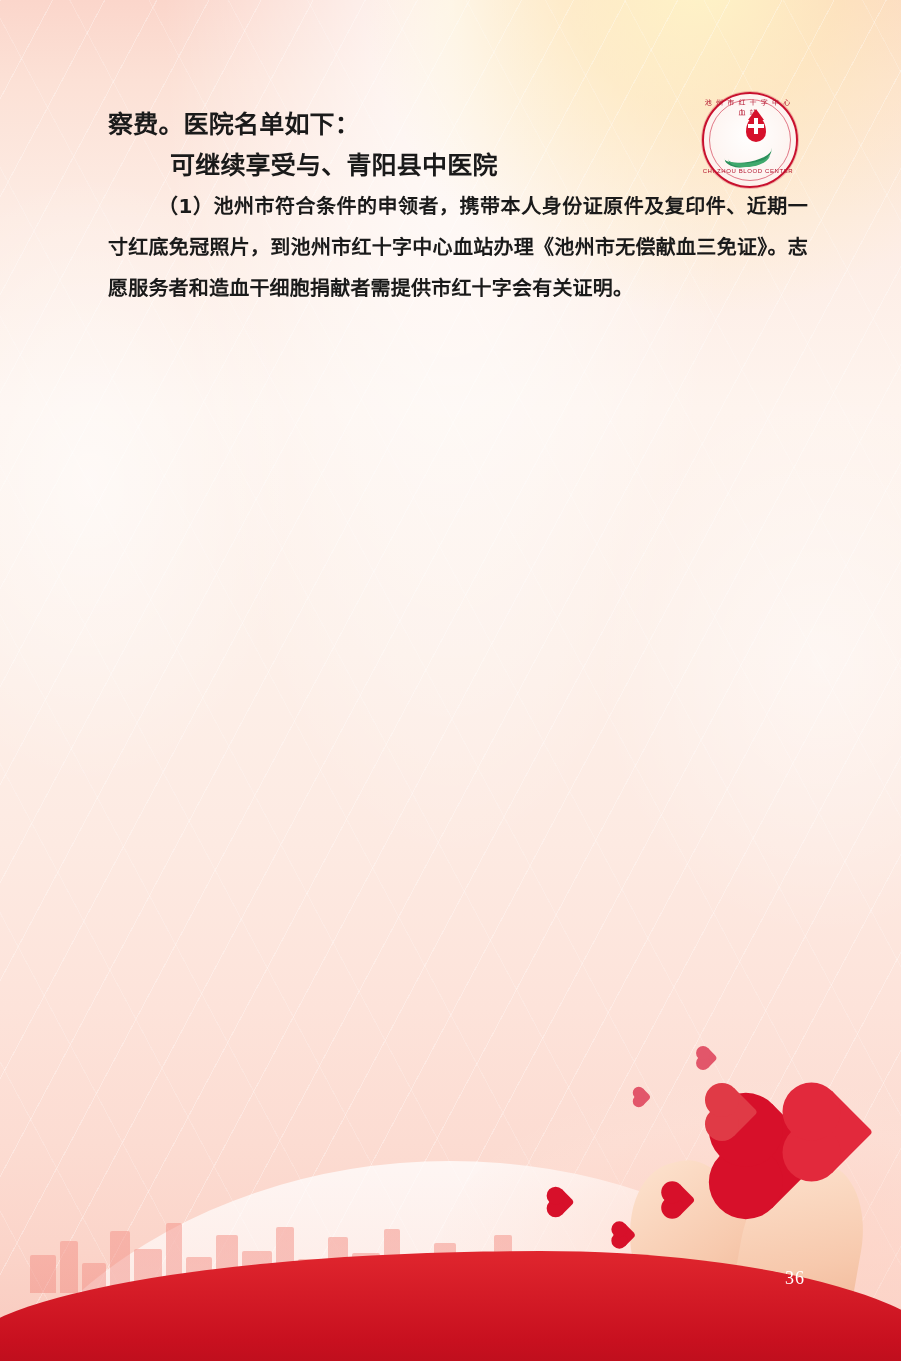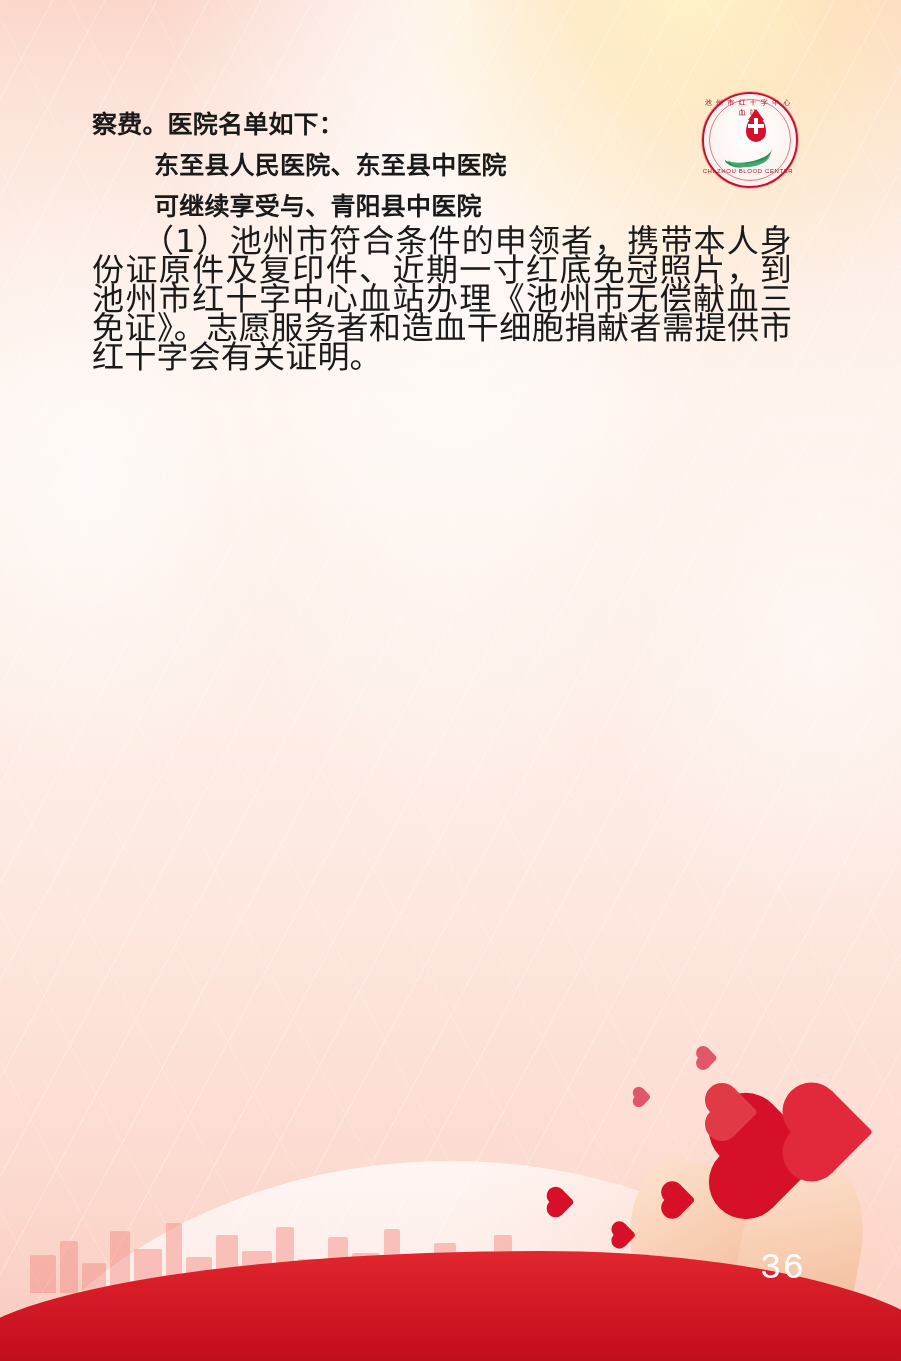--- a/index.html
+++ b/index.html
@@ -137,42 +137,42 @@
     left: 34px; top: 57px;
     width: 42px; height: 16px;
     border-bottom: 4px solid #3fa96d;
     border-radius: 0 0 55% 45%;
     transform: rotate(-4deg);
   }
 
   
   .content {
     position: absolute;
-    left: 92px;
+    left: 108px;
     top: 104px;
     width: 700px;
     color: #1a1a1a;
     font-family: "DejaVu Sans", "Liberation Sans", sans-serif;
   }
   .line {
     font-size: 25px;
     line-height: 41px;
     letter-spacing: 0.2px;
     white-space: pre;
     font-weight: 600;
   }
   .line.indent1 { padding-left: 62px; }
   .line.indent-small { padding-left: 30px; }
   .para {
-    font-size: 32px;
-    line-height: 29px;
+    font-size: 20px;
+    line-height: 41px;
     letter-spacing: 0.2px;
     text-align: justify;
     text-justify: inter-ideograph;
-    font-weight: 400;
+    font-weight: 700;
   }
   .para.first { text-indent: 50px; }
 
   
   .deco {
     position: absolute;
     left: 0; right: 0; bottom: 0;
     height: 430px;
     pointer-events: none;
     overflow: hidden;
@@ -237,23 +237,23 @@
     background: inherit;
     border-radius: 50%;
   }
   .heart::before { left: -50%; top: 0; width: 100%; height: 100%; }
   .heart::after  { left: 0; top: -50%; width: 100%; height: 100%; }
 
   .page-number {
     position: absolute;
     right: 96px;
     bottom: 72px;
-    font-size: 36px;
+    font-size: 18px;
     color: #ffffff;
-    font-family: Liberation Mono, monospace;
+    font-family: Liberation Serif, serif;
     letter-spacing: 1px;
   }
 </style>
 </head>
 <body>
 
 <div id="page">
 
   <div class="bg-texture"></div>
   <div class="bg-glow-left"></div>
@@ -266,21 +266,20 @@
     <div class="logo-wave2"></div>
     <div class="logo-drop"></div>
     <div class="logo-cross-v"></div>
     <div class="logo-cross-h"></div>
     <div class="logo-bottom-text">CHI ZHOU BLOOD CENTER</div>
   </div>
 
   <div class="content">
 
     <div class="line">察费。医院名单如下：</div>
-    <div class="line indent1">东至县人民医院、东至县中医院</div>
     <div class="line indent1">可继续享受与、青阳县中医院</div>
 
 
     <div class="para first">（1）池州市符合条件的申领者，携带本人身份证原件及复印件、近期一寸红底免冠照片，到池州市红十字中心血站办理《池州市无偿献血三免证》。志愿服务者和造血干细胞捐献者需提供市红十字会有关证明。</div>
 
   </div>
 
   <div class="deco">
     <div class="swoosh-a"></div>
     <div class="swoosh-b"></div>

